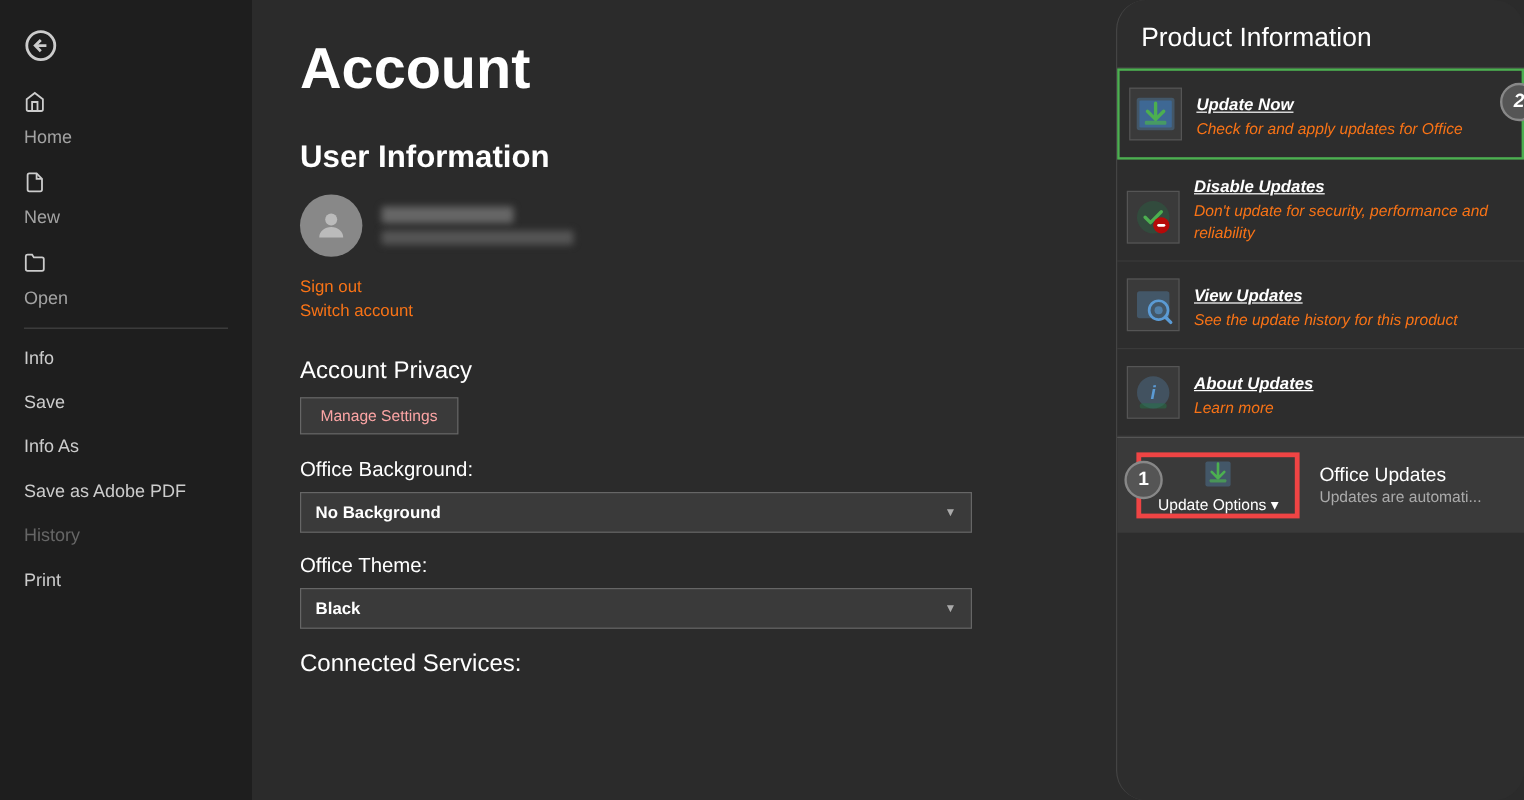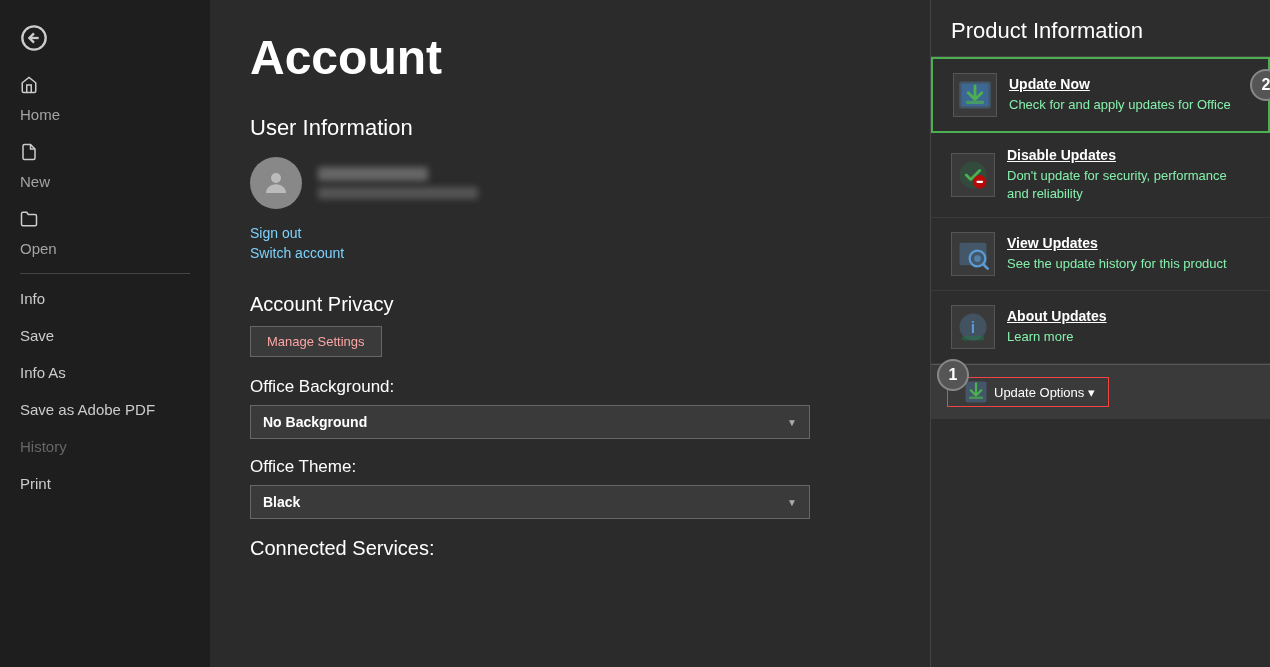--- a/index.html
+++ b/index.html
@@ -65,22 +65,22 @@
       overflow-y: auto;
       position: relative;
     }
     .page-title {
       font-size: 48px;
       font-weight: 700;
       color: #fff;
       margin-bottom: 30px;
     }
     .section-title {
-      font-size: 22px;
-      font-weight: 400;
+      font-size: 26px;
+      font-weight: 700;
       color: #fff;
       margin-bottom: 16px;
     }
     .user-info-section {
       display: flex;
       flex-direction: column;
       margin-bottom: 20px;
     }
     .user-avatar-row {
       display: flex;
@@ -119,21 +119,21 @@
       filter: blur(3px);
     }
     .user-links {
       display: flex;
       flex-direction: column;
       gap: 4px;
       margin-top: 6px;
       margin-left: 0;
     }
     .user-link {
-      color: #7dd3fc;
+      color: #f97316;
       font-size: 14px;
       cursor: pointer;
       text-decoration: none;
     }
 
     .section-label {
       font-size: 20px;
       font-weight: 400;
       color: #fff;
       margin-bottom: 10px;
@@ -186,36 +186,38 @@
       position: absolute;
       top: 0;
       right: 0;
       width: 340px;
       background: #2d2d2d;
       height: 100%;
       border-left: 1px solid #444;
       display: flex;
       flex-direction: column;
       padding: 0;
+      border-radius: 25px;
     }
     .product-panel-title {
       font-size: 22px;
       font-weight: 400;
       color: #fff;
       padding: 18px 20px 12px 20px;
       border-bottom: 1px solid #444;
     }
     .update-option {
       display: flex;
-      align-items: center;
-      padding: 14px 20px;
+      align-items: flex-end;
+      padding: 14px 8px;
       cursor: pointer;
       gap: 12px;
       border-bottom: 1px solid #3a3a3a;
       position: relative;
+      font-style: italic;
     }
     .update-option.highlighted {
       border: 2px solid #4CAF50;
       background: #2d2d2d;
     }
     .update-option-icon {
       width: 44px;
       height: 44px;
       flex-shrink: 0;
       display: flex;
@@ -228,45 +230,45 @@
     }
     .update-option-title {
       font-size: 14px;
       font-weight: 600;
       color: #fff;
       text-decoration: underline;
       margin-bottom: 4px;
     }
     .update-option-desc {
       font-size: 13px;
-      color: #86efac;
+      color: #f97316;
       line-height: 1.4;
     }
 
     
     .office-updates-bar {
       position: absolute;
       bottom: 0;
       left: 0;
       right: 0;
       background: #3a3a3a;
       border-top: 1px solid #555;
       padding: 12px 16px;
       display: flex;
       align-items: center;
       gap: 16px;
     }
     .update-options-btn {
       background: #3a3a3a;
-      border: 1px solid #ef4444;
+      border: 4px solid #ef4444;
       color: #fff;
       padding: 0 14px;
       cursor: pointer;
       display: flex;
-      flex-direction: row;
+      flex-direction: column;
       align-items: center;
       gap: 4px;
       font-size: 13px;
       min-width: 90px;
     }
     .office-updates-text {
       display: flex;
       flex-direction: column;
     }
     .office-updates-title {
@@ -484,15 +486,19 @@
             <rect x="4" y="4" width="24" height="24" rx="2" fill="#5b9bd5" opacity="0.3"></rect>
             <path d="M16 6 L16 20 M10 14 L16 20 L22 14" stroke="#4CAF50" stroke-width="2.5" fill="none" stroke-linecap="round" stroke-linejoin="round"></path>
             <rect x="8" y="21" width="16" height="3" rx="1" fill="#4CAF50" opacity="0.7"></rect>
           </svg>
           <span>Update Options ▾</span>
         </button>
         <div class="circle-badge badge-1">
           <span>1</span>
         </div>
       </div>
+      <div class="office-updates-text">
+        <span class="office-updates-title">Office Updates</span>
+        <span class="office-updates-sub">Updates are automati...</span>
+      </div>
     </div>
   </div>
 </div>
 
 </body></html>

